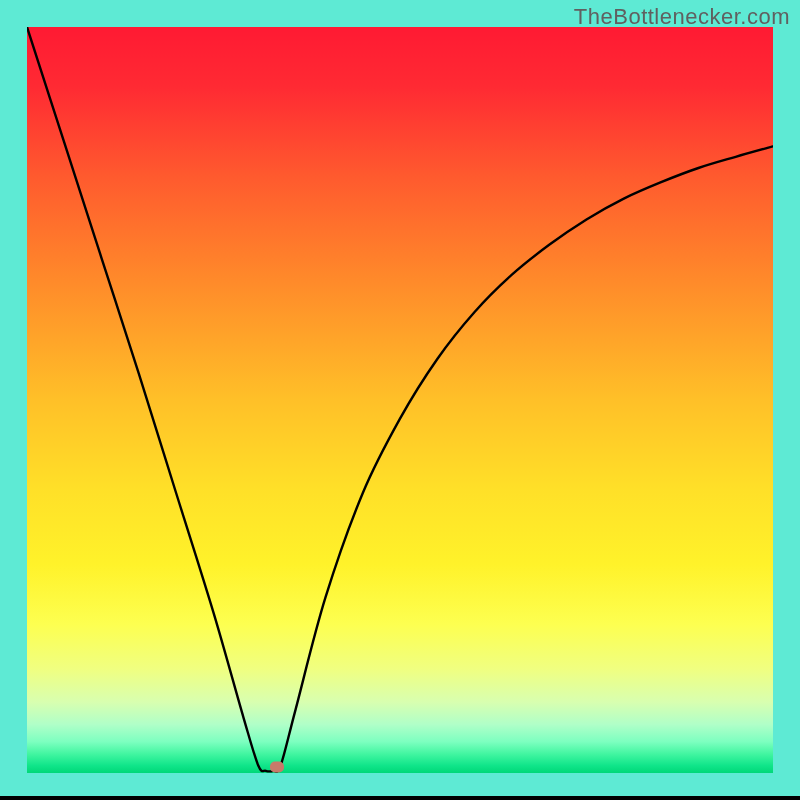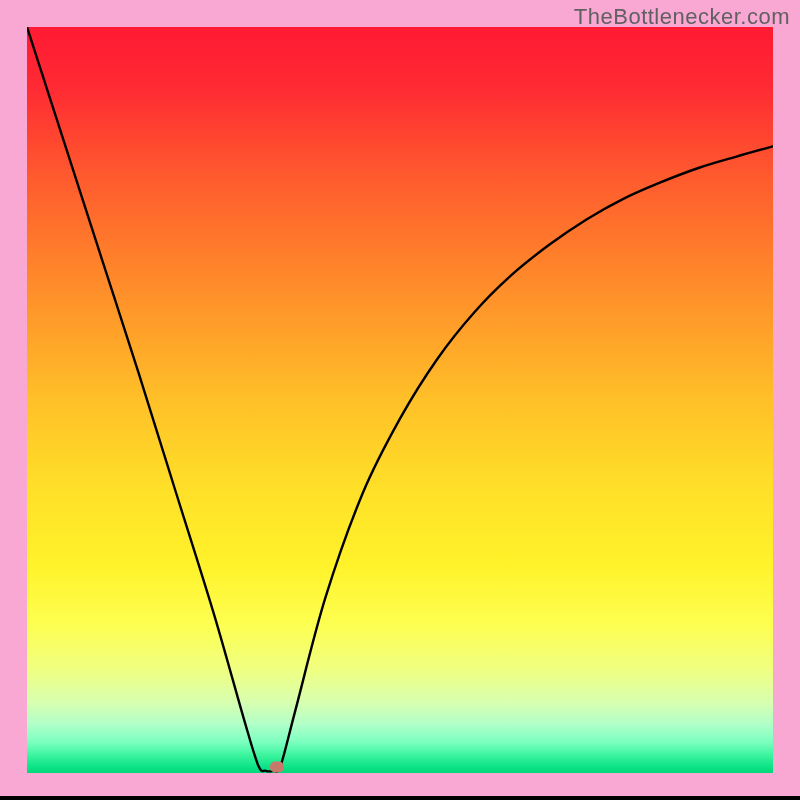--- a/index.html
+++ b/index.html
@@ -8,21 +8,21 @@
     width: 800px;
     height: 800px;
     background: #000;
     overflow: hidden;
     font-family: Arial, Helvetica, sans-serif;
   }
   .frame {
     position: relative;
     width: 800px;
     height: 796px;
-    background: #f9a8d4;
+    background: #5eead4;
   }
   .watermark {
     position: absolute;
     top: 4px;
     right: 10px;
     color: #606060;
     font-size: 22px;
     font-weight: 500;
     letter-spacing: 0.5px;
     z-index: 5;

